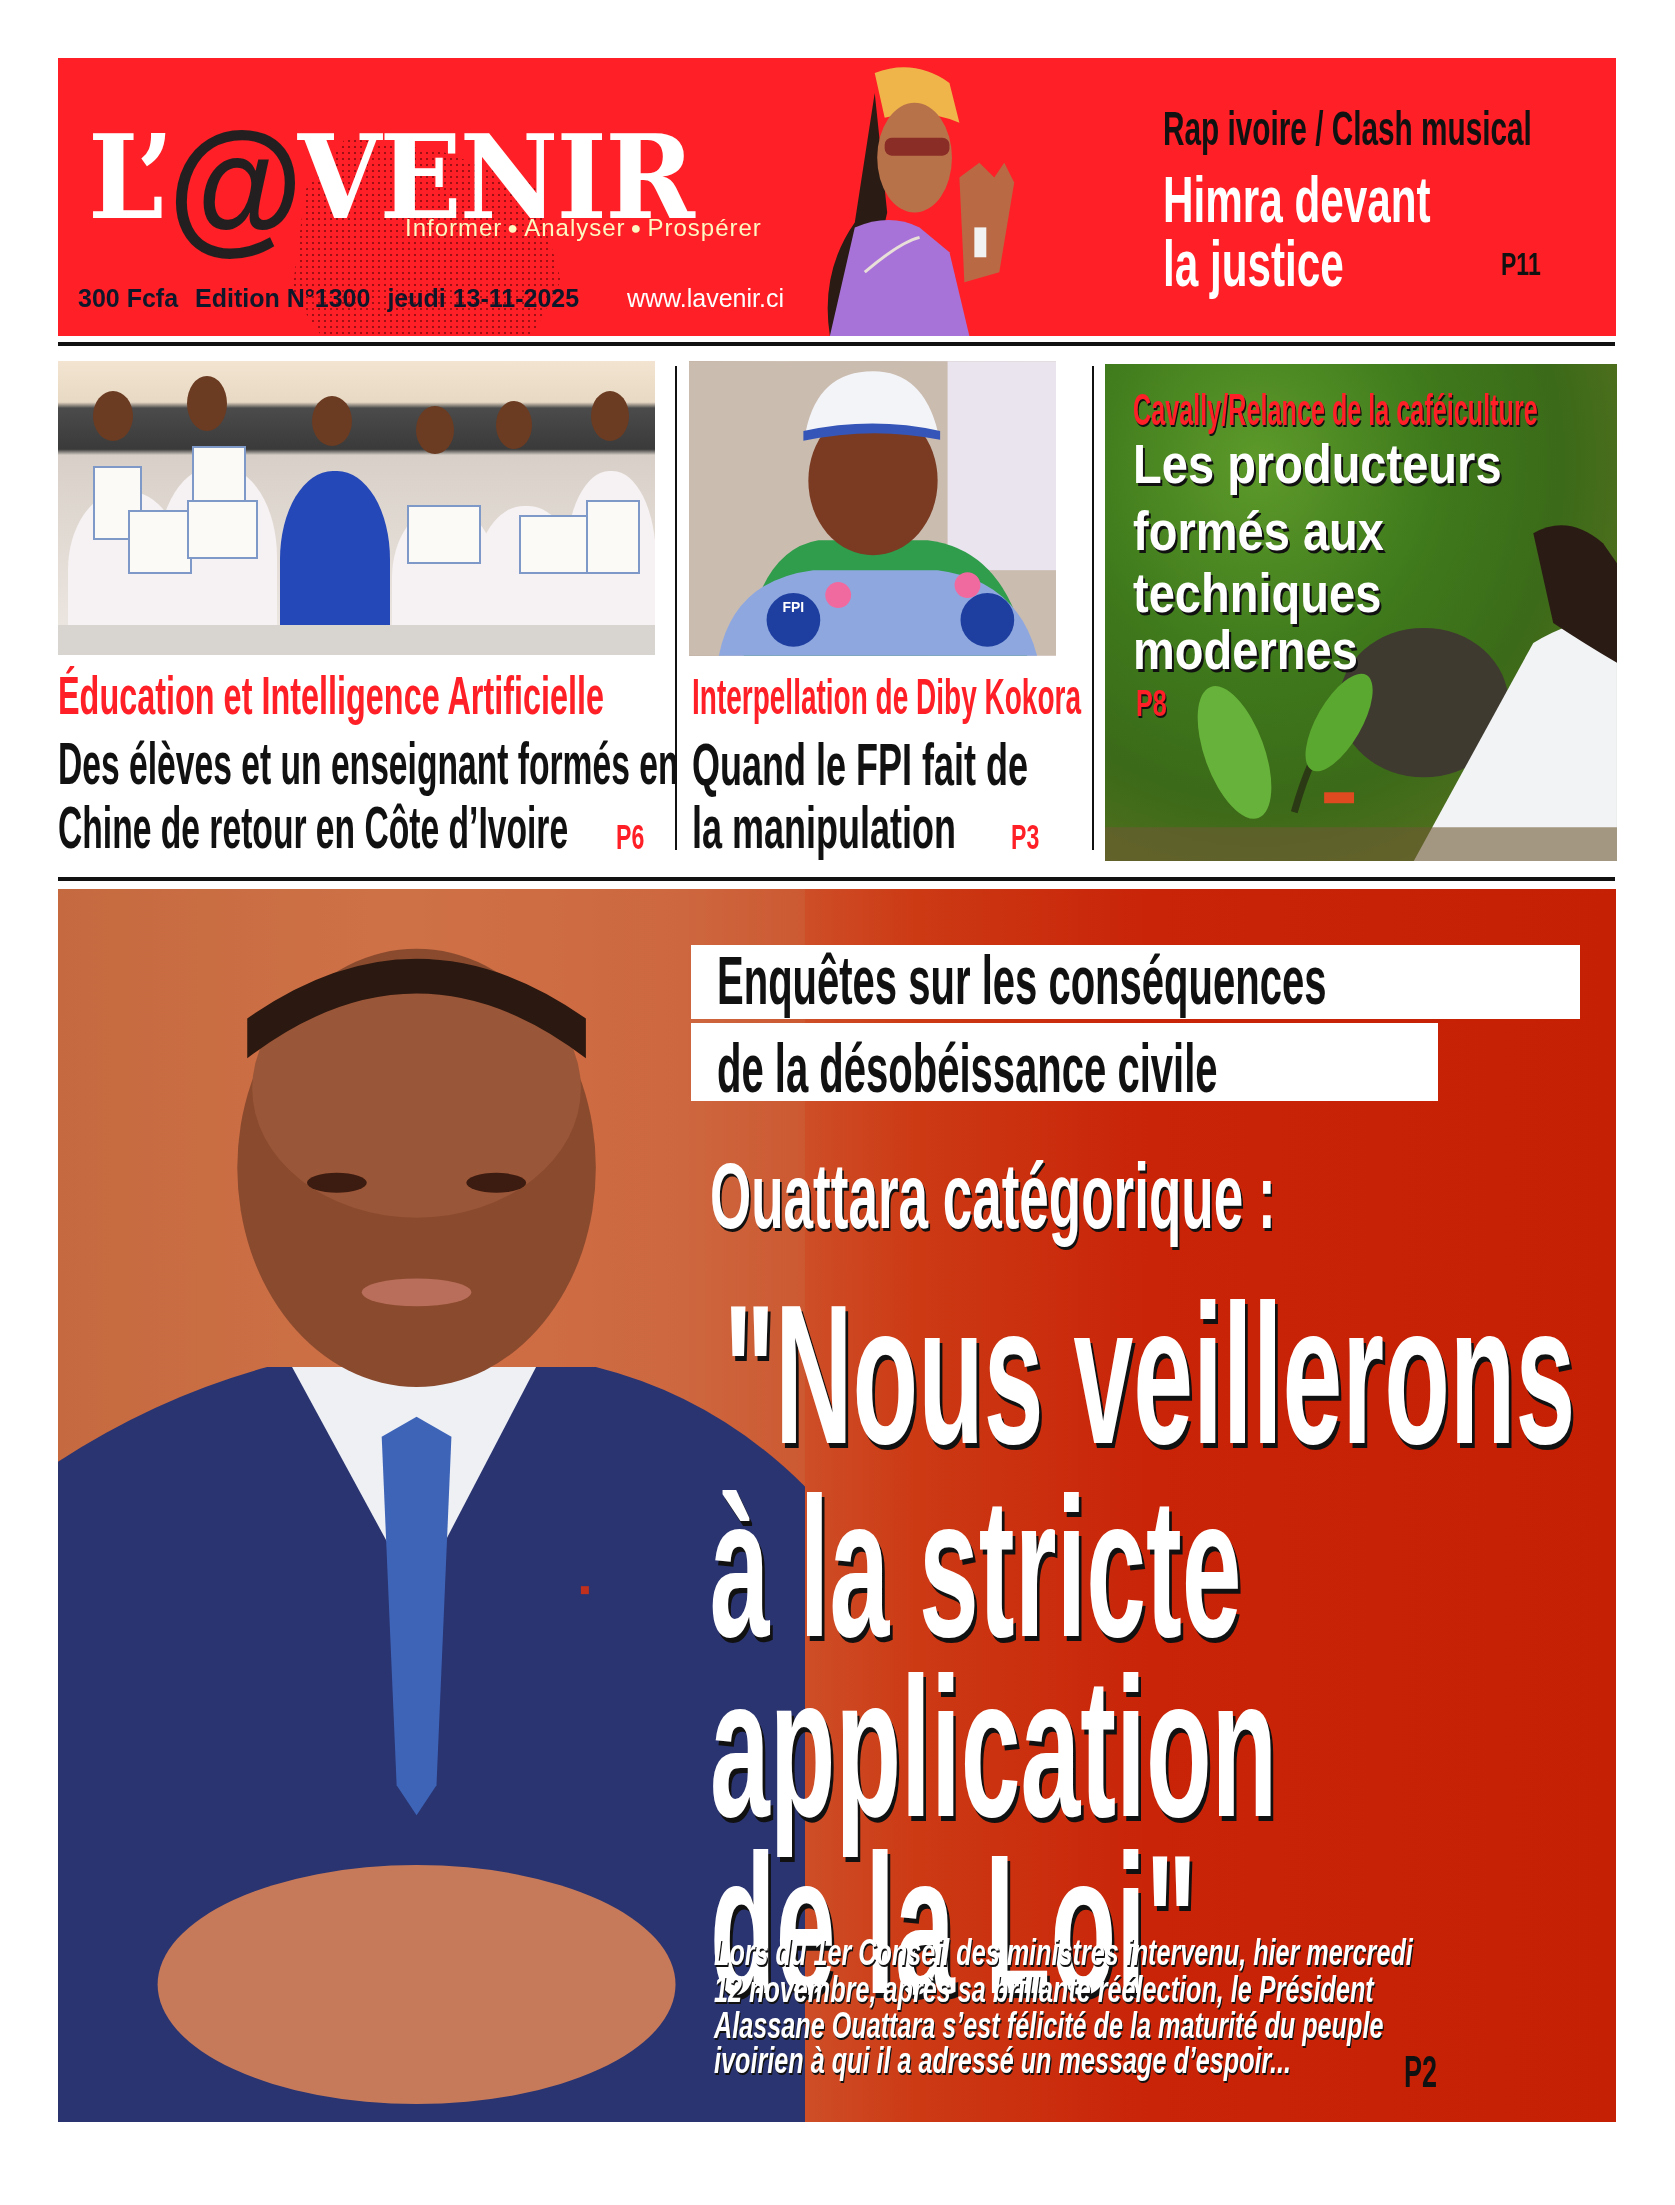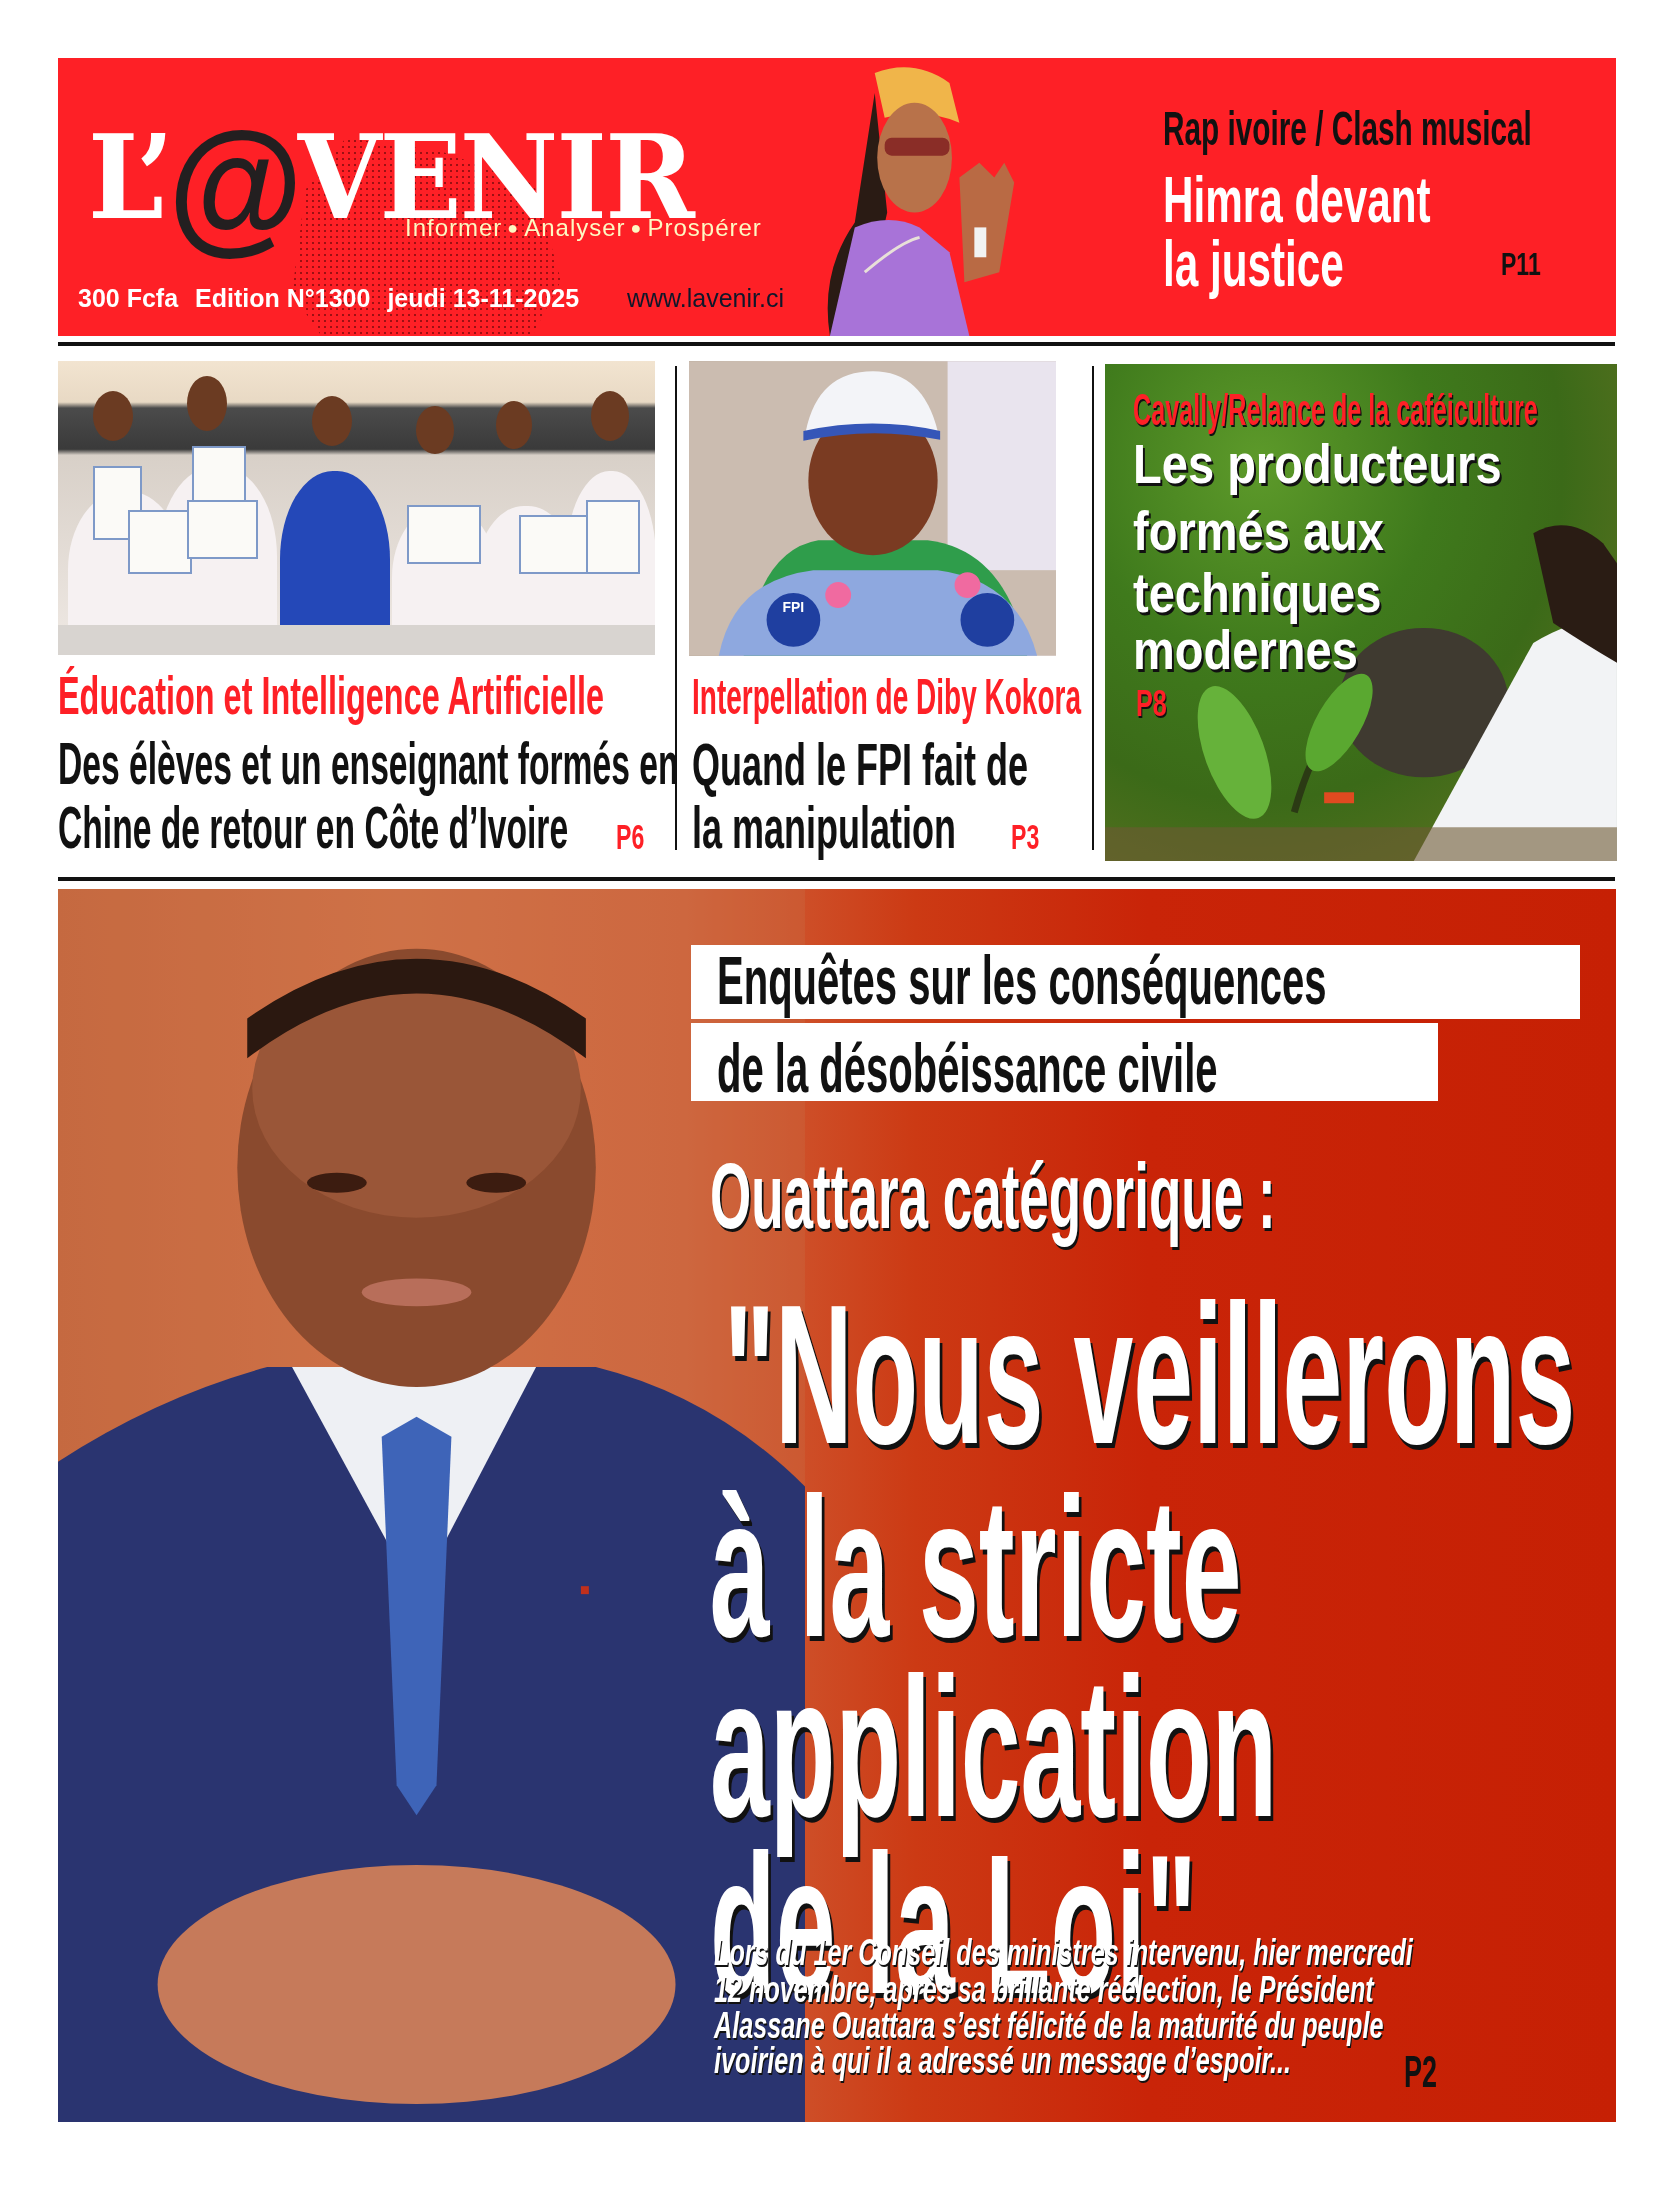--- a/index.html
+++ b/index.html
@@ -14,23 +14,23 @@
   #masthead { left: 58px; top: 58px; width: 1558px; height: 278px; background: #fe2026; overflow: hidden; }
   #map-dots { left: 234px; top: 80px; width: 269px; height: 259px;
     background-image: radial-gradient(circle, rgba(60,0,0,0.55) 0.8px, transparent 1px);
     background-size: 6px 6px; clip-path: polygon(20% 0, 55% 5%, 90% 18%, 100% 55%, 85% 85%, 55% 100%, 20% 90%, 0 60%, 5% 20%); opacity: 0.9; }
   #logo { left: 30px; top: 59px; height: 100px; font-family: "DejaVu Serif", "Liberation Serif", serif;
     font-weight: 900; color: #fff; font-size: 116px; line-height: 100px; letter-spacing: -2px; white-space: nowrap;
     transform: scaleX(0.93); transform-origin: left top; }
   #logo .at { color: #231f20; font-family: "Liberation Sans", sans-serif; font-size: 149px; position: relative; top: 17px; margin: 0 -4px; }
   #tagline { left: 347px; top: 156px; color: #fef9c3; font-size: 24px; letter-spacing: 1px; white-space: nowrap; font-weight: 400; }
   #tagline .dot { font-size: 18px; margin: 0 5px; position: relative; top: -2px; }
-  #edition-bar { left: 20px; top: 226px; color: #ffffff; font-weight: 700; font-size: 25px; white-space: nowrap; }
+  #edition-bar { left: 20px; top: 226px; color: #0f172a; font-weight: 700; font-size: 25px; white-space: nowrap; }
   #edition-bar span { margin-right: 17px; }
-  #website { left: 569px; top: 226px; color: #0f172a; font-size: 25px; font-weight: 400; }
+  #website { left: 569px; top: 226px; color: #ffffff; font-size: 25px; font-weight: 400; }
 
   
   #rapper { left: 742px; top: 5px; width: 269px; height: 273px; }
   #rap-kicker { left: 1105px; top: 47px; color: #111; font-weight: 900; font-size: 48px; line-height: 48px; white-space: nowrap; transform: scaleX(0.62); transform-origin: left top; }
   #rap-title1 { left: 1105px; top: 110px; color: #fff; font-weight: 900; font-size: 64px; line-height: 64px; white-space: nowrap; transform: scaleX(0.66); transform-origin: left top; }
   #rap-title2 { left: 1105px; top: 174px; color: #fff; font-weight: 900; font-size: 64px; line-height: 64px; white-space: nowrap; transform: scaleX(0.66); transform-origin: left top; }
   #rap-page { left: 1443px; top: 188px; color: #111; font-weight: 900; font-size: 32px; transform: scaleX(0.72); transform-origin: left top; }
 
   
   .rule { background: #111; height: 4px; }

